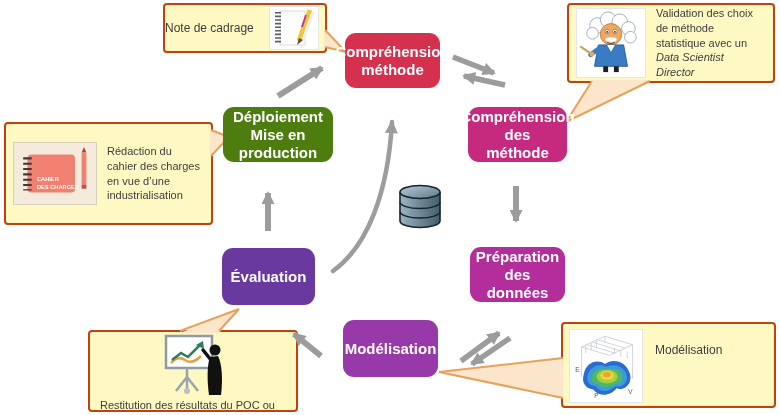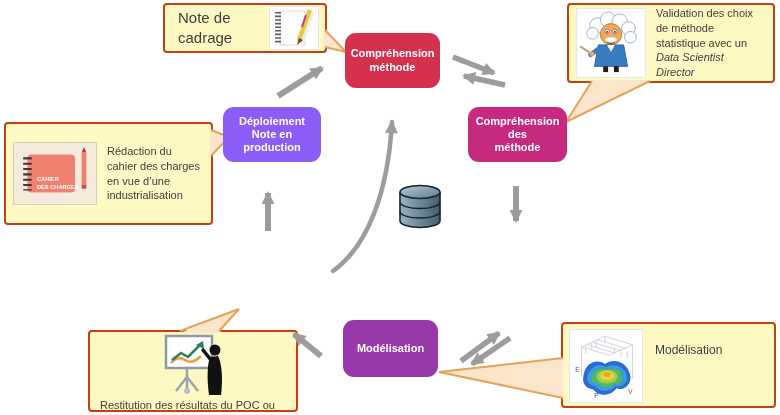--- a/index.html
+++ b/index.html
@@ -12,34 +12,34 @@
     position:absolute;background:#fef9c3;border:2px solid #c2410c;border-radius:4px;
     display:flex;align-items:center;box-sizing:border-box;z-index:1;color:#3D3D3D;
   }
   .callout .txt{font-size:11px;line-height:1.35;color:#3D3D3D;}
   .icon-panel{background:#fff;border:1px solid #E4E7EA;display:flex;align-items:center;justify-content:center;flex:0 0 auto;}
   
   .layer{position:absolute;left:0;top:0;z-index:2;pointer-events:none;}
   #arrow-layer{z-index:3;}
   
   .pbox{
-    position:absolute;border-radius:11px;color:#fff;font-weight:bold;font-size:11px;
+    position:absolute;border-radius:11px;color:#fff;font-weight:bold;font-size:15px;
     display:flex;flex-direction:column;align-items:center;justify-content:center;
     text-align:center;line-height:1.2;z-index:4;box-sizing:border-box;padding:20px;
   }
   .pbox .gap{height:5px;}
   #db-icon{position:absolute;z-index:4;}
 </style>
 </head>
 <body>
 
 <div id="stage">
 
   <div class="callout" style="left:163px;top:3px;width:164px;height:50px;">
-    <div class="txt" style="flex:1;padding-left:13px;font-size:15px;">Note de cadrage</div>
+    <div class="txt" style="flex:1;font-size:12px;">Note de cadrage</div>
     <div class="icon-panel" style="width:48px;height:42px;margin-right:6px;">
       <svg width="44" height="38" viewBox="0 0 44 38">
         <rect x="1" y="1" width="42" height="36" fill="#ffffff"></rect>
         <rect x="8" y="2" width="25" height="34" fill="#fdfdfd" stroke="#D8DDE1" stroke-width="1"></rect>
         <line x1="6" y1="3" x2="6" y2="35" stroke="#5A5F63" stroke-width="6" stroke-dasharray="1.6 2"></line>
         <line x1="38" y1="1" x2="27" y2="32" stroke="#E8C93C" stroke-width="5"></line>
         <line x1="41" y1="3" x2="31" y2="31" stroke="#E9EDEF" stroke-width="3"></line>
         <polygon points="25,36 27,29 31,31" fill="#6B4A2B"></polygon>
         <line x1="34" y1="6" x2="30" y2="18" stroke="#C0398C" stroke-width="2"></line>
       </svg>
@@ -186,28 +186,35 @@
   <div class="pbox" style="left: 345px; top: 33px; width: 95px; height: 55px; background: rgb(213, 48, 78);">
     <span>Compréhension</span>
     <span>méthode</span>
   </div>
 
   <div class="pbox" style="left: 468px; top: 107px; width: 99px; height: 55px; background: rgb(198, 42, 126);">
     <span>Compréhension</span>
     <span>des méthode</span>
   </div>
 
-  <div class="pbox" style="left: 223px; top: 107px; width: 98px; height: 55px; background: #8b5cf6;">
+  <div class="pbox" style="left: 223px; top: 107px; width: 110px; height: 55px; background: #4d7c0f;">
     <span>Déploiement</span>
     <span class="gap"></span>
-    <span>Note en</span>
+    <span>Mise en</span>
     <span>production</span>
   </div>
 
-
+  <div class="pbox" style="left: 222px; top: 248px; width: 93px; height: 57px; background: rgb(105, 57, 160);">
+    <span>Évaluation</span>
+  </div>
+
+  <div class="pbox" style="left: 470px; top: 247px; width: 95px; height: 55px; background: rgb(179, 45, 155);">
+    <span>Préparation  des</span>
+    <span>données</span>
+  </div>
 
   <div class="pbox" style="left: 343px; top: 320px; width: 95px; height: 57px; background: rgb(152, 57, 169);">
     <span>Modélisation</span>
   </div>
 
   <svg id="db-icon" style="left:396px;top:182px;" width="48" height="48" viewBox="0 0 48 48">
     <defs>
       <linearGradient id="dbg" x1="0" y1="0" x2="1" y2="0">
         <stop offset="0" stop-color="#9DB4C2"></stop>
         <stop offset="0.5" stop-color="#6E8896"></stop>

